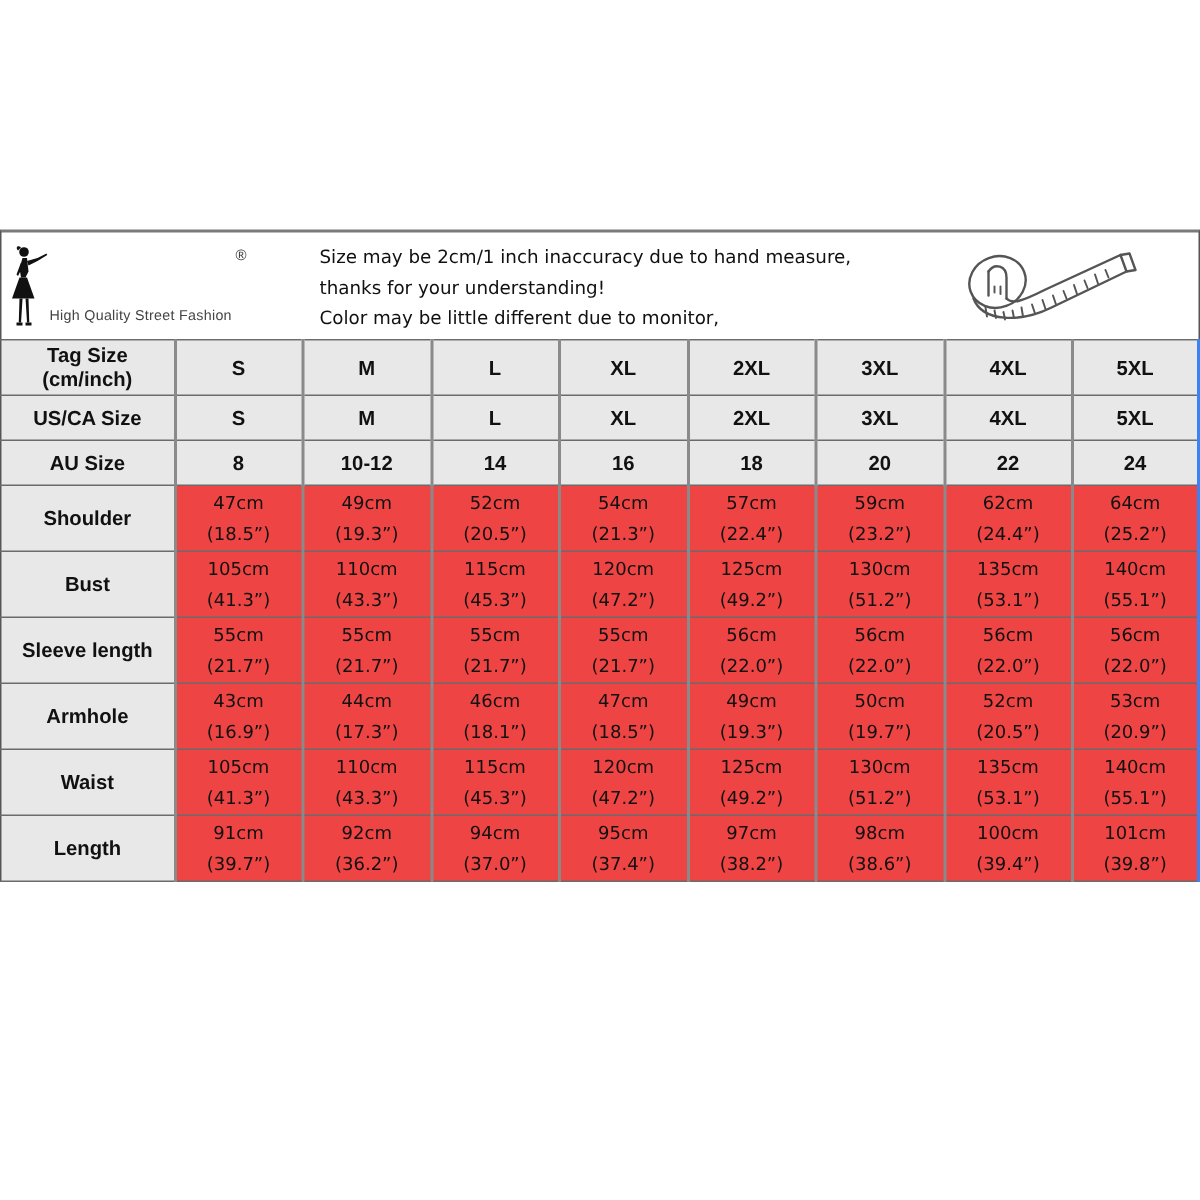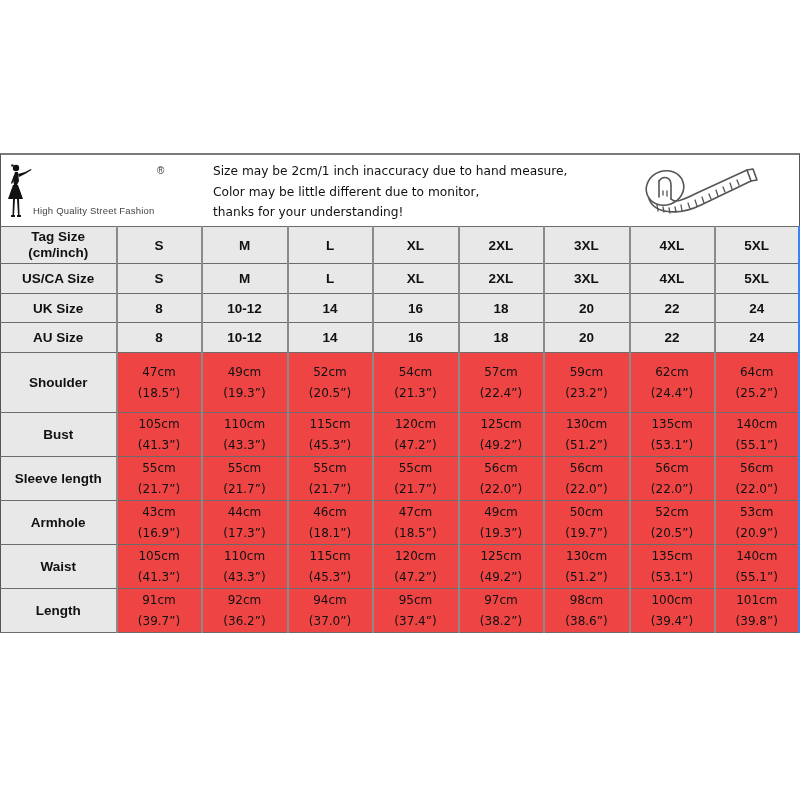--- a/index.html
+++ b/index.html
@@ -42,22 +42,22 @@
         <path d="M10 36 L11 52 L12.5 52 L12 36 Z" fill="#111"></path>
         <path d="M4 52 L8 52 L8 54 L4 54 Z" fill="#111"></path>
         <path d="M10 52 L14 52 L14 54 L10 54 Z" fill="#111"></path>
       </svg>
       <span class="reg">®</span>
       <span class="tagline">High Quality Street Fashion</span>
     </div>
 
     <div class="notice">
       <div>Size may be 2cm/1 inch inaccuracy due to hand measure,</div>
+      <div>thanks for your understanding!</div>
       <div>Color may be little different due to monitor,</div>
-      <div>thanks for your understanding!</div>
     </div>
 
     <svg class="tape" viewBox="0 0 130 64" fill="none" stroke="#555" stroke-width="1.6" stroke-linejoin="round" stroke-linecap="round">
       <ellipse cx="24" cy="27" rx="19" ry="17" transform="rotate(-20 24 27)"></ellipse>
       <path d="M18 20 C22 14 30 16 30 24 L30 38"></path>
       <path d="M18 20 L18 36"></path>
       <path d="M8 38 C14 54 40 54 60 44 L110 20 L106 9 L56 32 C40 40 34 42 30 38"></path>
       <path d="M106 9 L112 8 L116 19 L110 20"></path>
       <g stroke-width="1.3">
         <line x1="16" y1="44" x2="17" y2="50"></line>
@@ -110,44 +110,33 @@
         <td class="rowhead">US/CA Size</td>
         <td class="v">S</td>
         <td class="v">M</td>
         <td class="v">L</td>
         <td class="v">XL</td>
         <td class="v">2XL</td>
         <td class="v">3XL</td>
         <td class="v">4XL</td>
         <td class="v">5XL</td>
       </tr>
-      <tr class="hdr" style="height:29px">
-        <td class="rowhead">UK Size</td>
-        <td class="v">8</td>
-        <td class="v">10-12</td>
-        <td class="v">14</td>
-        <td class="v">16</td>
-        <td class="v">18</td>
-        <td class="v">20</td>
-        <td class="v">22</td>
-        <td class="v">24</td>
-      </tr>
       <tr class="hdr" style="height:30px">
         <td class="rowhead">AU Size</td>
         <td class="v">8</td>
         <td class="v">10-12</td>
         <td class="v">14</td>
         <td class="v">16</td>
         <td class="v">18</td>
         <td class="v">20</td>
         <td class="v">22</td>
         <td class="v">24</td>
       </tr>
 
-      <tr class="meas" style="height:60px">
+      <tr class="meas" style="height:44px">
         <td class="rowhead">Shoulder</td>
         <td class="v">
             <span class="cm">47cm</span>
             <span class="inch">(18.5”)</span>
           </td>
         <td class="v">
             <span class="cm">49cm</span>
             <span class="inch">(19.3”)</span>
           </td>
         <td class="v">

